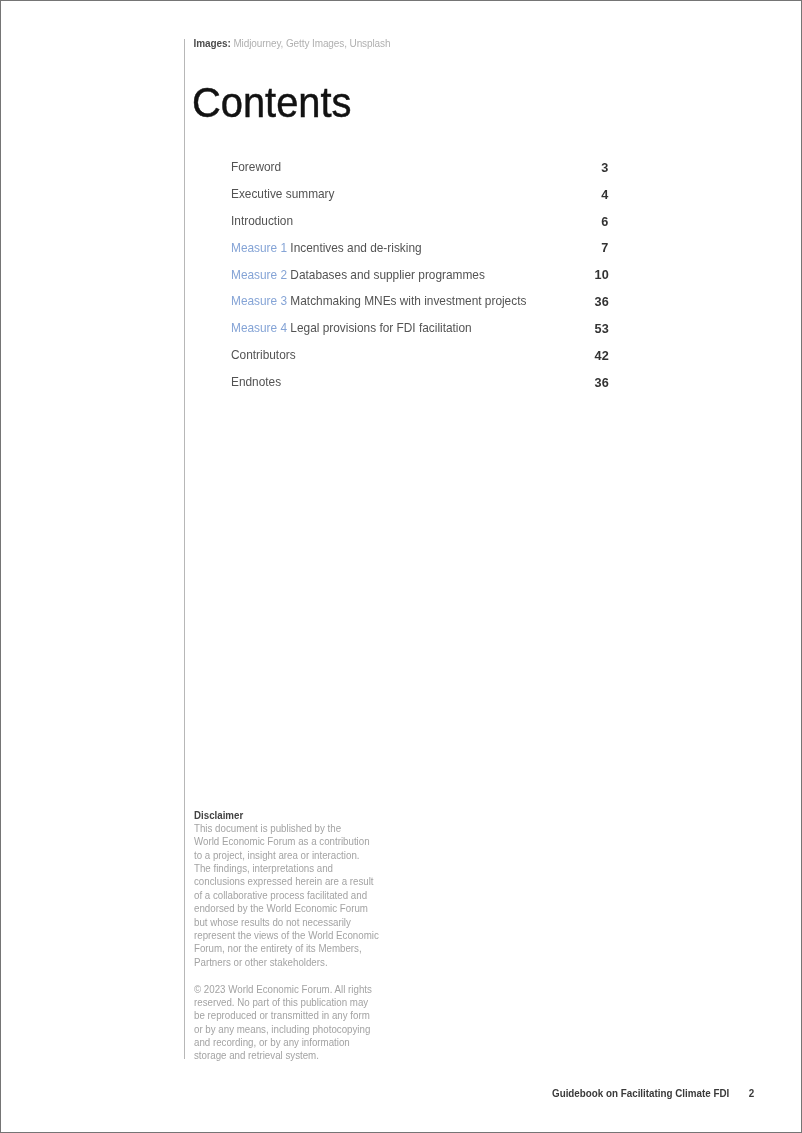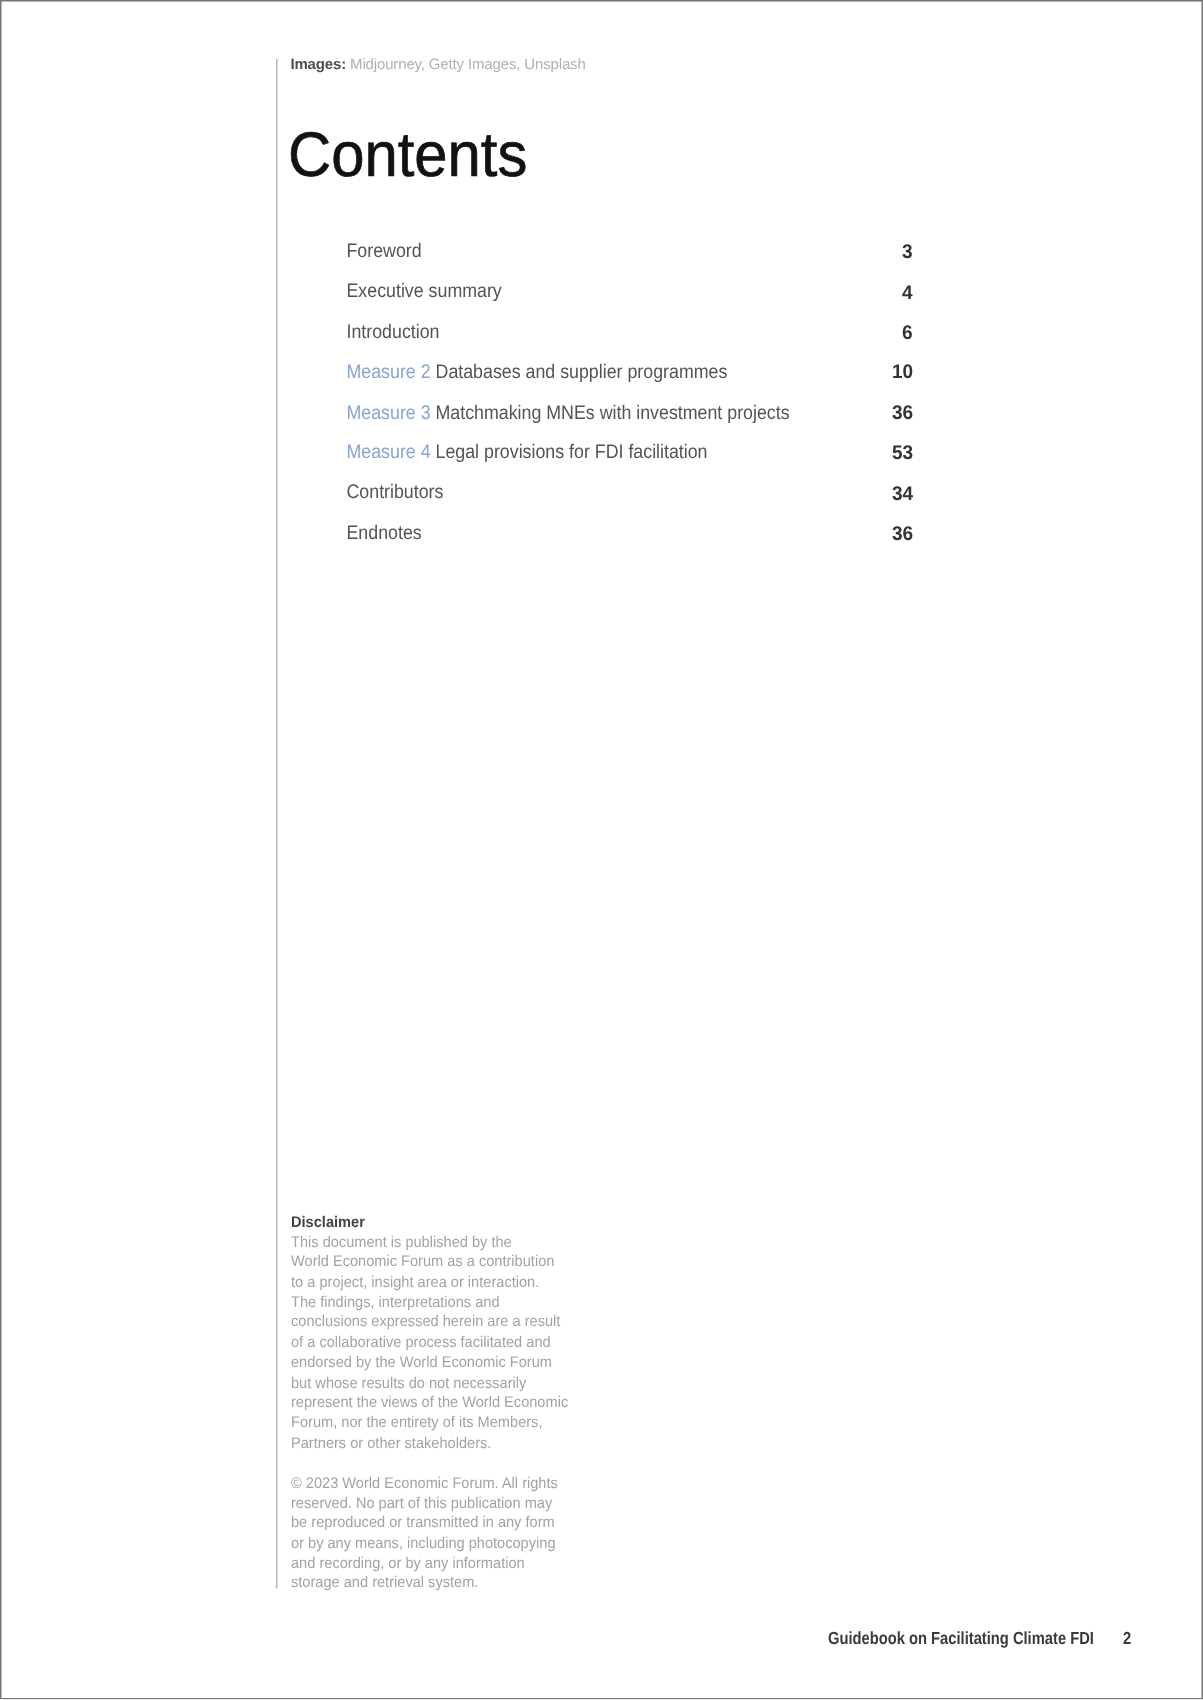--- a/index.html
+++ b/index.html
@@ -147,34 +147,38 @@
       </div>
       <div class="toc-row">
         <div class="toc-label"><span>Executive summary</span></div>
         <div class="toc-page">4</div>
       </div>
       <div class="toc-row">
         <div class="toc-label"><span>Introduction</span></div>
         <div class="toc-page">6</div>
       </div>
       <div class="toc-row">
+        <div class="toc-label"><span class="measure">Measure 1</span> <span>Incentives and de-risking</span></div>
+        <div class="toc-page">7</div>
+      </div>
+      <div class="toc-row">
         <div class="toc-label"><span class="measure">Measure 2</span> <span>Databases and supplier programmes</span></div>
         <div class="toc-page">10</div>
       </div>
       <div class="toc-row">
         <div class="toc-label"><span class="measure">Measure 3</span> <span>Matchmaking MNEs with investment projects</span></div>
         <div class="toc-page">36</div>
       </div>
       <div class="toc-row">
         <div class="toc-label"><span class="measure">Measure 4</span> <span>Legal provisions for FDI facilitation</span></div>
         <div class="toc-page">53</div>
       </div>
       <div class="toc-row">
         <div class="toc-label"><span>Contributors</span></div>
-        <div class="toc-page">34</div>
+        <div class="toc-page">42</div>
       </div>
       <div class="toc-row">
         <div class="toc-label"><span>Endnotes</span></div>
         <div class="toc-page">36</div>
       </div>
     </div>
 
   <div class="disclaimer">
     <div class="dtitle">Disclaimer</div>
     <div>

